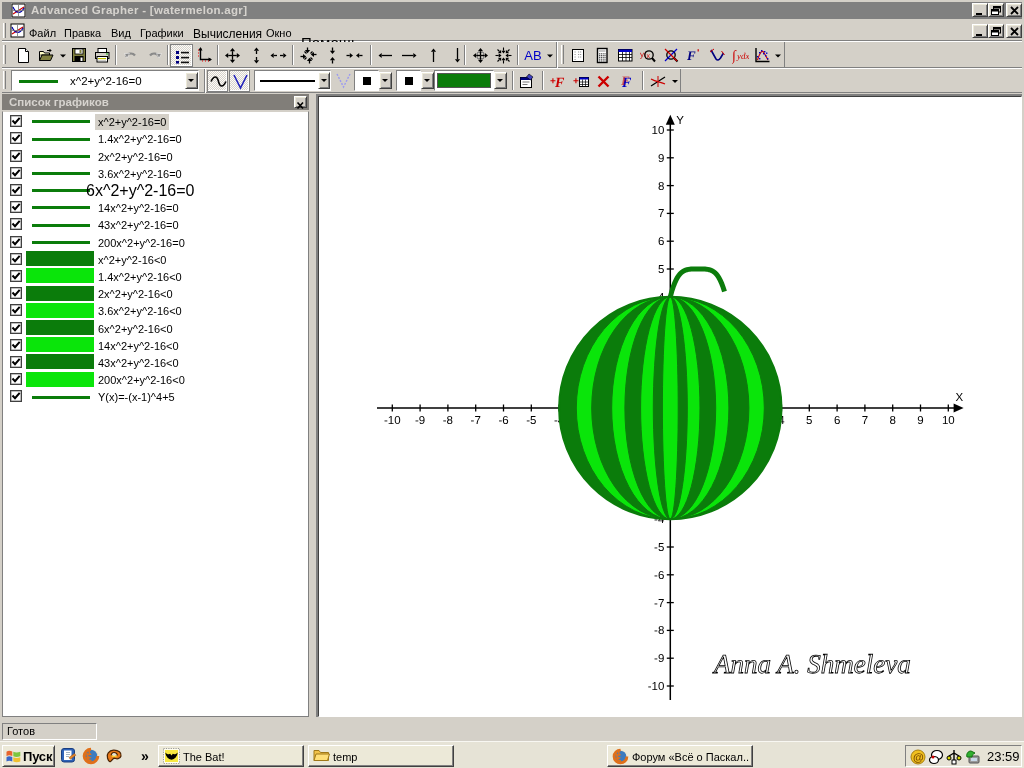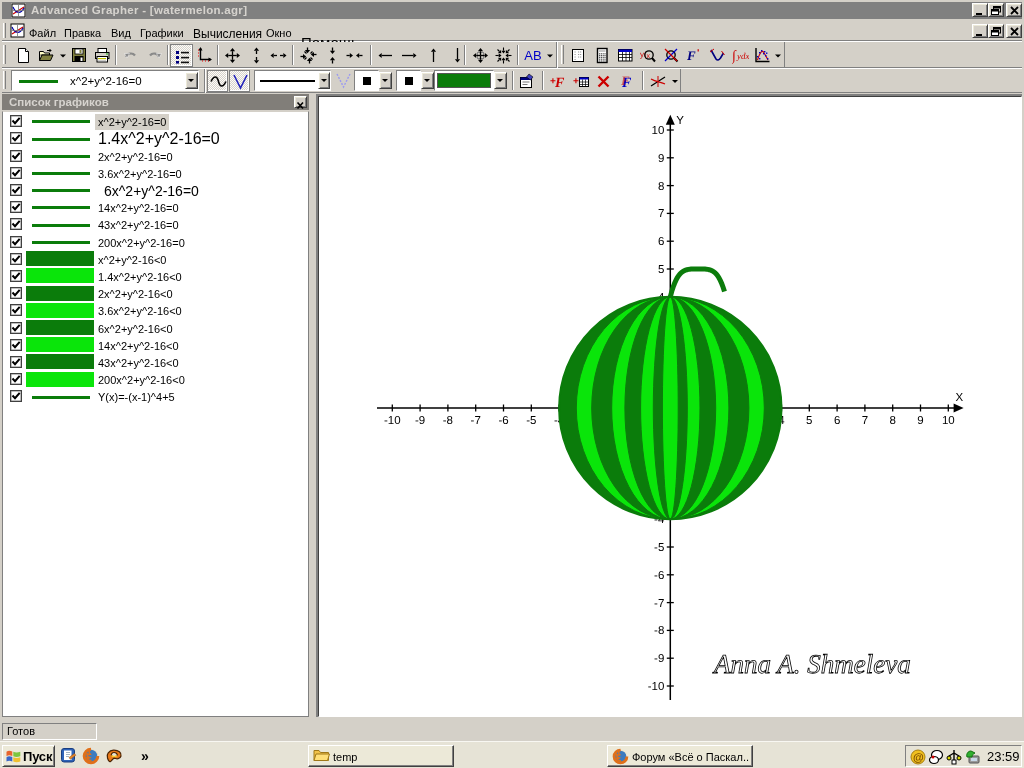--- a/index.html
+++ b/index.html
@@ -483,42 +483,42 @@
       </svg>
     </div>
 <div class="abs" style="left:29px;top:8.4px;width:58px;height:3px;background:#0b7c0b;"></div>
 <div class="abs" style="left:92px;top:1.6px;font-size:11px;background:#d4d0c8;padding:1.5px 3px 0 3px;line-height:14.5px;color:#000;">x^2+y^2-16=0</div>
 <div class="abs" style="left:7px;top:20.3px;width:12px;height:12px;background:#fff;border:1px solid #404040;box-shadow:inset 0 0 0 0.5px #808080;">
       <svg width="10" height="10" viewBox="0 0 10 10" style="position:absolute;left:0px;top:0px;">
         <path d="M1.5 4.5 L4 7.2 L8.7 1.8" fill="none" stroke="#000" stroke-width="2"></path>
       </svg>
     </div>
 <div class="abs" style="left:29px;top:25.6px;width:58px;height:3px;background:#0b7c0b;"></div>
-<div class="abs" style="left:92px;top:18.8px;font-size:16px;padding:1.5px 3px 0 3px;line-height:14.5px;color:#000;">1.4x^2+y^2-16=0</div>
+<div class="abs" style="left:92px;top:18.8px;font-size:11px;padding:1.5px 3px 0 3px;line-height:14.5px;color:#000;">1.4x^2+y^2-16=0</div>
 <div class="abs" style="left:7px;top:37.5px;width:12px;height:12px;background:#fff;border:1px solid #404040;box-shadow:inset 0 0 0 0.5px #808080;">
       <svg width="10" height="10" viewBox="0 0 10 10" style="position:absolute;left:0px;top:0px;">
         <path d="M1.5 4.5 L4 7.2 L8.7 1.8" fill="none" stroke="#000" stroke-width="2"></path>
       </svg>
     </div>
 <div class="abs" style="left:29px;top:42.8px;width:58px;height:3px;background:#0b7c0b;"></div>
 <div class="abs" style="left:92px;top:36.0px;font-size:11px;padding:1.5px 3px 0 3px;line-height:14.5px;color:#000;">2x^2+y^2-16=0</div>
 <div class="abs" style="left:7px;top:54.7px;width:12px;height:12px;background:#fff;border:1px solid #404040;box-shadow:inset 0 0 0 0.5px #808080;">
       <svg width="10" height="10" viewBox="0 0 10 10" style="position:absolute;left:0px;top:0px;">
         <path d="M1.5 4.5 L4 7.2 L8.7 1.8" fill="none" stroke="#000" stroke-width="2"></path>
       </svg>
     </div>
 <div class="abs" style="left:29px;top:60.0px;width:58px;height:3px;background:#0b7c0b;"></div>
 <div class="abs" style="left:92px;top:53.2px;font-size:11px;padding:1.5px 3px 0 3px;line-height:14.5px;color:#000;">3.6x^2+y^2-16=0</div>
 <div class="abs" style="left:7px;top:71.9px;width:12px;height:12px;background:#fff;border:1px solid #404040;box-shadow:inset 0 0 0 0.5px #808080;">
       <svg width="10" height="10" viewBox="0 0 10 10" style="position:absolute;left:0px;top:0px;">
         <path d="M1.5 4.5 L4 7.2 L8.7 1.8" fill="none" stroke="#000" stroke-width="2"></path>
       </svg>
     </div>
 <div class="abs" style="left:29px;top:77.2px;width:58px;height:3px;background:#0b7c0b;"></div>
-<div class="abs" style="left:98px;top:70.4px;font-size:14px;padding:1.5px 3px 0 3px;line-height:14.5px;color:#000;">6x^2+y^2-16=0</div>
+<div class="abs" style="left:80px;top:70.4px;font-size:16px;padding:1.5px 3px 0 3px;line-height:14.5px;color:#000;">6x^2+y^2-16=0</div>
 <div class="abs" style="left:7px;top:89.1px;width:12px;height:12px;background:#fff;border:1px solid #404040;box-shadow:inset 0 0 0 0.5px #808080;">
       <svg width="10" height="10" viewBox="0 0 10 10" style="position:absolute;left:0px;top:0px;">
         <path d="M1.5 4.5 L4 7.2 L8.7 1.8" fill="none" stroke="#000" stroke-width="2"></path>
       </svg>
     </div>
 <div class="abs" style="left:29px;top:94.4px;width:58px;height:3px;background:#0b7c0b;"></div>
 <div class="abs" style="left:92px;top:87.6px;font-size:11px;padding:1.5px 3px 0 3px;line-height:14.5px;color:#000;">14x^2+y^2-16=0</div>
 <div class="abs" style="left:7px;top:106.3px;width:12px;height:12px;background:#fff;border:1px solid #404040;box-shadow:inset 0 0 0 0.5px #808080;">
       <svg width="10" height="10" viewBox="0 0 10 10" style="position:absolute;left:0px;top:0px;">
         <path d="M1.5 4.5 L4 7.2 L8.7 1.8" fill="none" stroke="#000" stroke-width="2"></path>
@@ -732,20 +732,28 @@
         <circle cx="9" cy="9" r="6.2" fill="#3d7bbf"></circle>
         <path d="M9 2.2 A6.8 6.8 0 1 0 15.8 9" stroke="#e0701a" stroke-width="3" fill="none"></path>
         <path d="M9 2.2 C11.5 2.2,14 3.8,15.2 6 L15.8 9 A6.8 6.8 0 0 0 9 2.2 z" fill="#f5a623"></path>
         <path d="M8.8 2 C6.5 3.5,6.8 6.2,8.2 7.2 C6.8 7.8,5.8 7.4,5 6.6 C4.8 8.8,6 10.2,7.8 10.6 C6.9 11.3,6 11.4,5 11.1 C5.8 13,7.6 13.8,9.5 13.4" stroke="#e0701a" stroke-width="1.6" fill="none"></path>
       </svg></div>
 <div class="abs" style="left:105px;top:5px;"><svg width="18" height="18" viewBox="0 0 18 18">
         <path d="M2.5 11 C1 7.5,4 3.5,8.5 3.2 C13.5 3,16.8 5.8,16 9 C15.2 12,11.5 12.5,9.2 10.8 L5.8 14.2 C4.2 15.4,3.3 13.4,2.5 11 z M6.5 8.5 C7.5 10,11 10,12 8.5 C13 7,11 5.5,9 5.5 C7 5.5,5.8 7.2,6.5 8.5 z" fill="#e87818" stroke="#4a2404" stroke-width="1.2" fill-rule="evenodd"></path>
         <path d="M6.5 8.5 C7.5 10,11 10,12 8.5" stroke="#ffc830" stroke-width="1.5" fill="none"></path>
       </svg></div>
 <div class="abs" style="left:141px;top:6px;font-size:14px;font-weight:bold;color:#000;">»</div>
+<div class="abs" style="left:158px;top:3px;width:146px;height:22px;background:#ece9d8;border-top:1px solid #fff;border-left:1px solid #fff;border-right:1px solid #404040;border-bottom:1px solid #404040;box-shadow:inset -1px -1px 0 #808080;">
+      <div class="abs" style="left:4px;top:2px;"><svg width="17" height="16" viewBox="0 0 17 16">
+          <rect x="0.5" y="0.5" width="16" height="15" fill="#fffef0" stroke="#999" stroke-dasharray="1.2 1.2"></rect>
+          <rect x="2" y="2" width="13" height="12" fill="#f8e840"></rect>
+          <path d="M2.2 4.5 C4 6.5,6 6.5,7.2 5.8 L8.5 7.6 L9.8 5.8 C11 6.5,13 6.5,14.8 4.5 C14.2 8.8,11.8 11.2,8.5 11.8 C5.2 11.2,2.8 8.8,2.2 4.5 z" fill="#000"></path>
+        </svg></div>
+      <div class="abs" style="left:24px;top:5px;font-size:11px;color:#000;white-space:nowrap;overflow:hidden;width:118px;">The Bat!</div>
+    </div>
 <div class="abs" style="left:308px;top:3px;width:146px;height:22px;background:#ece9d8;border-top:1px solid #fff;border-left:1px solid #fff;border-right:1px solid #404040;border-bottom:1px solid #404040;box-shadow:inset -1px -1px 0 #808080;">
       <div class="abs" style="left:4px;top:2px;"><svg width="17" height="14" viewBox="0 0 17 14">
           <path d="M1 12.5 V2.5 h5 l1.5 2 h8 v8 z" fill="#f0c24a" stroke="#a07818"></path>
           <path d="M1 12.5 L3 6 h13.5 l-2 6.5 z" fill="#ffdf78" stroke="#a07818"></path>
         </svg></div>
       <div class="abs" style="left:24px;top:5px;font-size:11px;color:#000;white-space:nowrap;overflow:hidden;width:131px;">temp</div>
     </div>
 <div class="abs" style="left:607px;top:3px;width:146px;height:22px;background:#ece9d8;border-top:1px solid #fff;border-left:1px solid #fff;border-right:1px solid #404040;border-bottom:1px solid #404040;box-shadow:inset -1px -1px 0 #808080;">
       <div class="abs" style="left:4px;top:2px;"><svg width="17" height="17" viewBox="0 0 18 18">
           <circle cx="9" cy="9" r="6.2" fill="#3d7bbf"></circle>

